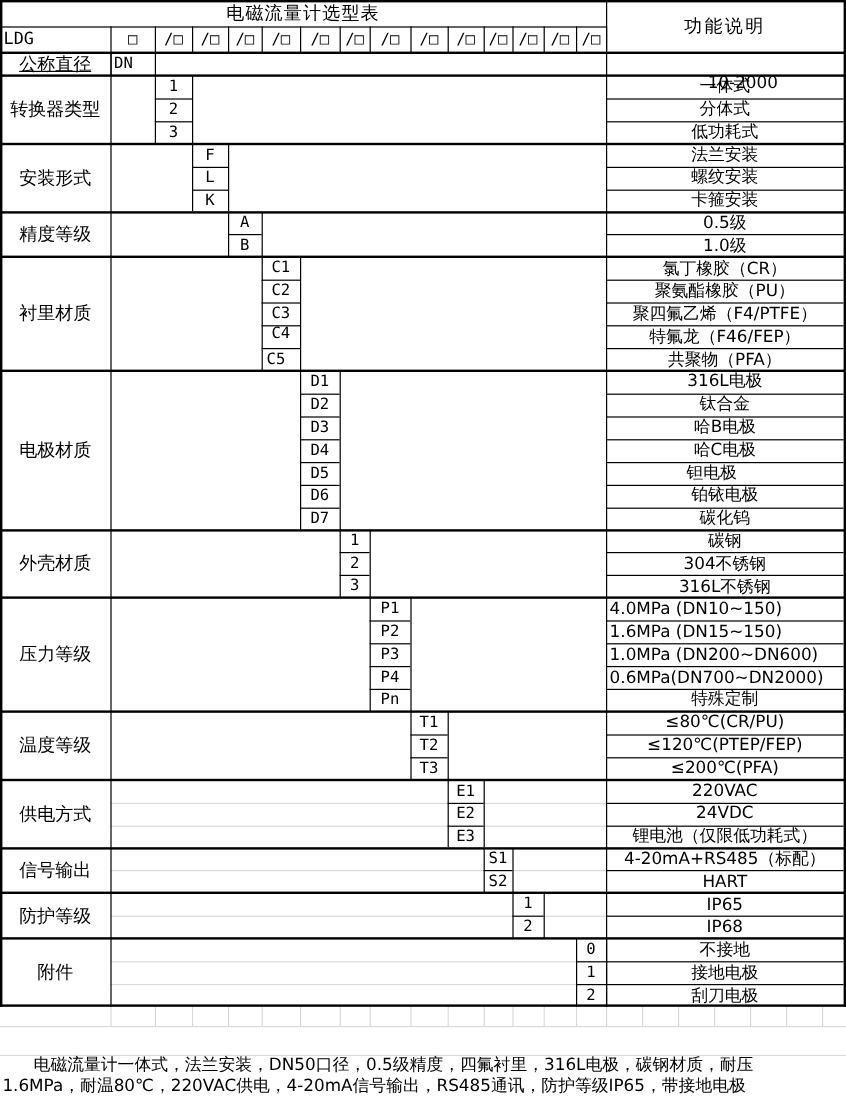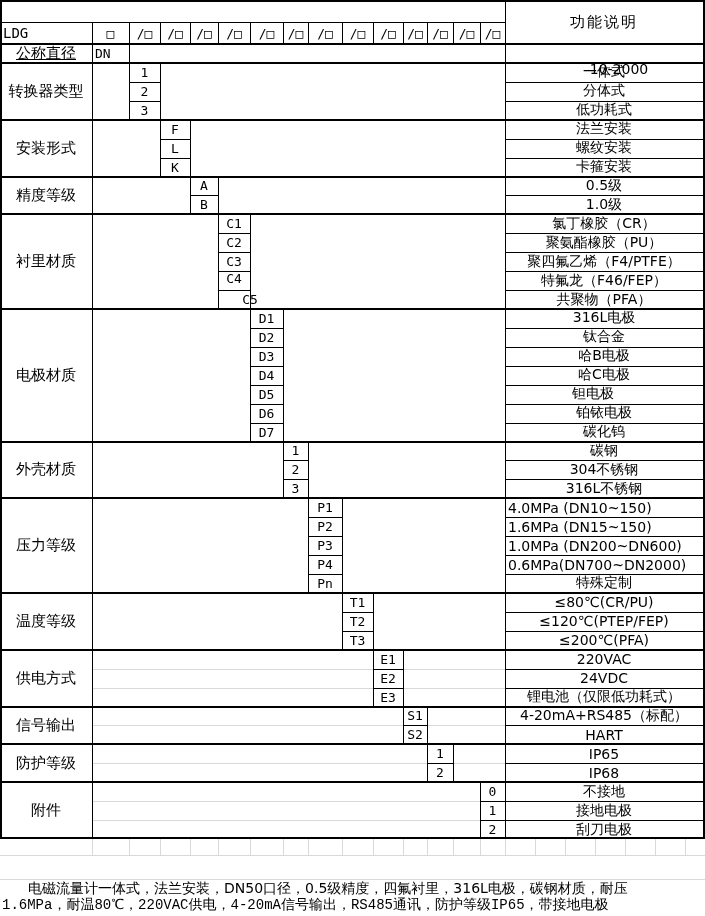--- a/index.html
+++ b/index.html
@@ -16,26 +16,27 @@
   .slot{font-size:13px;font-family:"DejaVu Sans Mono",monospace;}
   .sec-label{font-size:15px;}
   .code{font-size:13px;font-family:"DejaVu Sans Mono",monospace;}
   .desc{font-size:14px;}
   .ex1{position:absolute;left:3px;top:855px;height:24px;line-height:24px;font-size:15px;
        white-space:nowrap;}
   .ex1 b{font-weight:bold;}
   .ex2{position:absolute;left:0;top:880px;height:17px;line-height:17px;font-size:14px;
        padding-left:28px;white-space:nowrap;}
   .ex3{position:absolute;left:2px;top:897px;height:17px;line-height:17px;font-size:14px;
-       white-space:nowrap;font-family:Liberation Mono, monospace;}
+       white-space:nowrap;}
 </style>
 </head>
 <body>
 
 <div class="screen">
+  <div class="cell title-cell">电磁流量计选型表</div>
   <div class="cell func-cell">功能说明</div>
   <div class="cell ldg-label left">LDG</div>
 
   <div id="built">
       <div class="ln" style="left: 92px; top: 839px; width: 1px; height: 16px; background: rgb(217, 217, 217);"></div>
       <div class="ln" style="left: 129px; top: 839px; width: 1px; height: 16px; background: rgb(217, 217, 217);"></div>
       <div class="ln" style="left: 160px; top: 839px; width: 1px; height: 16px; background: rgb(217, 217, 217);"></div>
       <div class="ln" style="left: 190px; top: 839px; width: 1px; height: 16px; background: rgb(217, 217, 217);"></div>
       <div class="ln" style="left: 218px; top: 839px; width: 1px; height: 16px; background: rgb(217, 217, 217);"></div>
       <div class="ln" style="left: 250px; top: 839px; width: 1px; height: 16px; background: rgb(217, 217, 217);"></div>
@@ -113,21 +114,21 @@
       <div class="ln" style="left: 0px; top: 308px; width: 705px; height: 2px; background: rgb(0, 0, 0);"></div>
       <div class="cell sec-label" style="left: 0px; top: 214.357px; width: 92px; height: 94.6429px;">衬里材质</div>
       <div class="cell code" style="left: 218px; top: 214.357px; width: 32px; height: 18.9286px;">C1</div>
       <div class="cell desc" style="left: 505px; top: 214.357px; width: 198px; height: 18.9286px;">氯丁橡胶（CR）</div>
       <div class="cell code" style="left: 218px; top: 233.286px; width: 32px; height: 18.9286px;">C2</div>
       <div class="cell desc" style="left: 505px; top: 233.286px; width: 198px; height: 18.9286px;">聚氨酯橡胶（PU）</div>
       <div class="cell code" style="left: 218px; top: 252.214px; width: 32px; height: 18.9286px;">C3</div>
       <div class="cell desc" style="left: 505px; top: 252.214px; width: 198px; height: 18.9286px;">聚四氟乙烯（F4/PTFE）</div>
       <div class="cell code" style="left: 218px; top: 269px; width: 32px; height: 18.9286px;">C4</div>
       <div class="cell desc" style="left: 505px; top: 271.143px; width: 198px; height: 18.9286px;">特氟龙（F46/FEP）</div>
-      <div class="cell code" style="left: 234px; top: 290.071px; width: 32px; height: 18.9286px;">C5</div>
+      <div class="cell code" style="left: 214px; top: 290.071px; width: 32px; height: 18.9286px;">C5</div>
       <div class="cell desc" style="left: 505px; top: 290.071px; width: 198px; height: 18.9286px;">共聚物（PFA）</div>
       <div class="ln" style="left: 250px; top: 309px; width: 1px; height: 132.5px; background: rgb(0, 0, 0);"></div>
       <div class="ln" style="left: 283px; top: 309px; width: 1px; height: 132.5px; background: rgb(0, 0, 0);"></div>
       <div class="ln" style="left: 250px; top: 327.929px; width: 33px; height: 1px; background: rgb(0, 0, 0);"></div>
       <div class="ln" style="left: 505px; top: 327.929px; width: 198px; height: 1px; background: rgb(0, 0, 0);"></div>
       <div class="ln" style="left: 250px; top: 346.857px; width: 33px; height: 1px; background: rgb(0, 0, 0);"></div>
       <div class="ln" style="left: 505px; top: 346.857px; width: 198px; height: 1px; background: rgb(0, 0, 0);"></div>
       <div class="ln" style="left: 250px; top: 365.786px; width: 33px; height: 1px; background: rgb(0, 0, 0);"></div>
       <div class="ln" style="left: 505px; top: 365.786px; width: 198px; height: 1px; background: rgb(0, 0, 0);"></div>
       <div class="ln" style="left: 250px; top: 384.714px; width: 33px; height: 1px; background: rgb(0, 0, 0);"></div>

